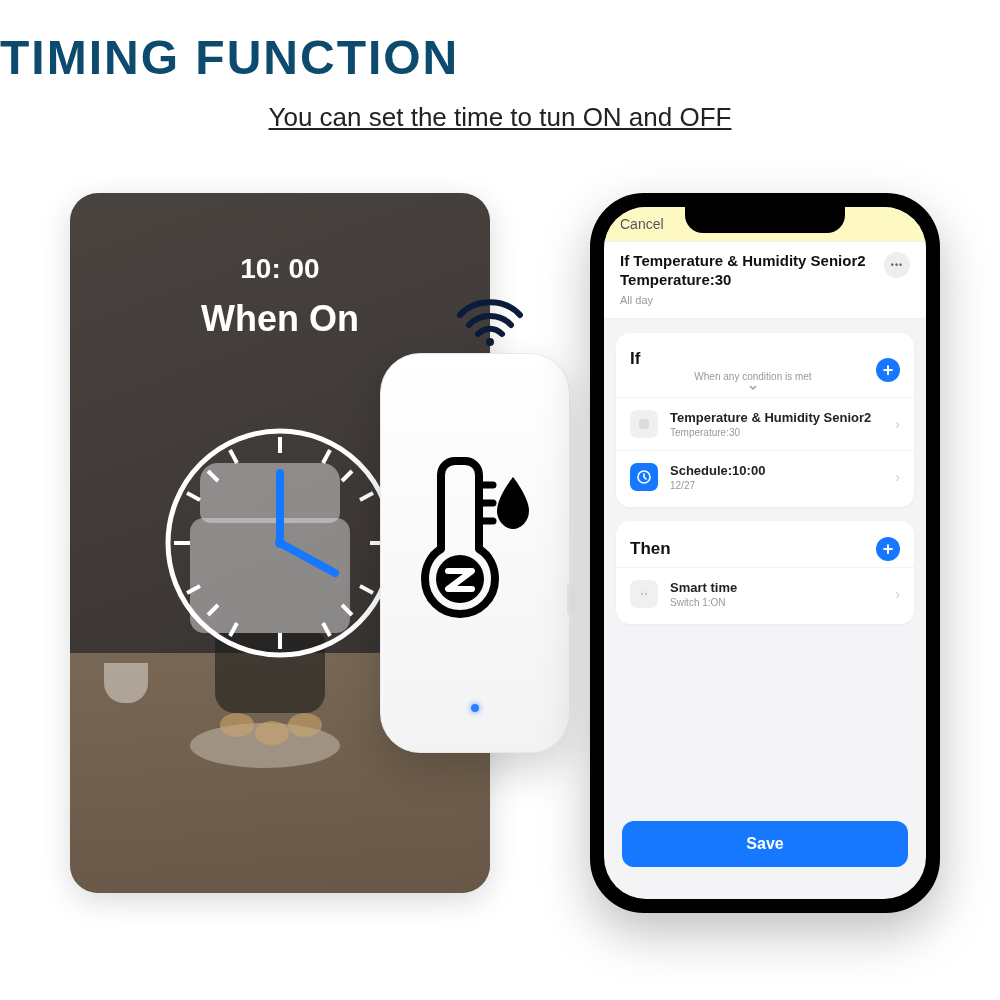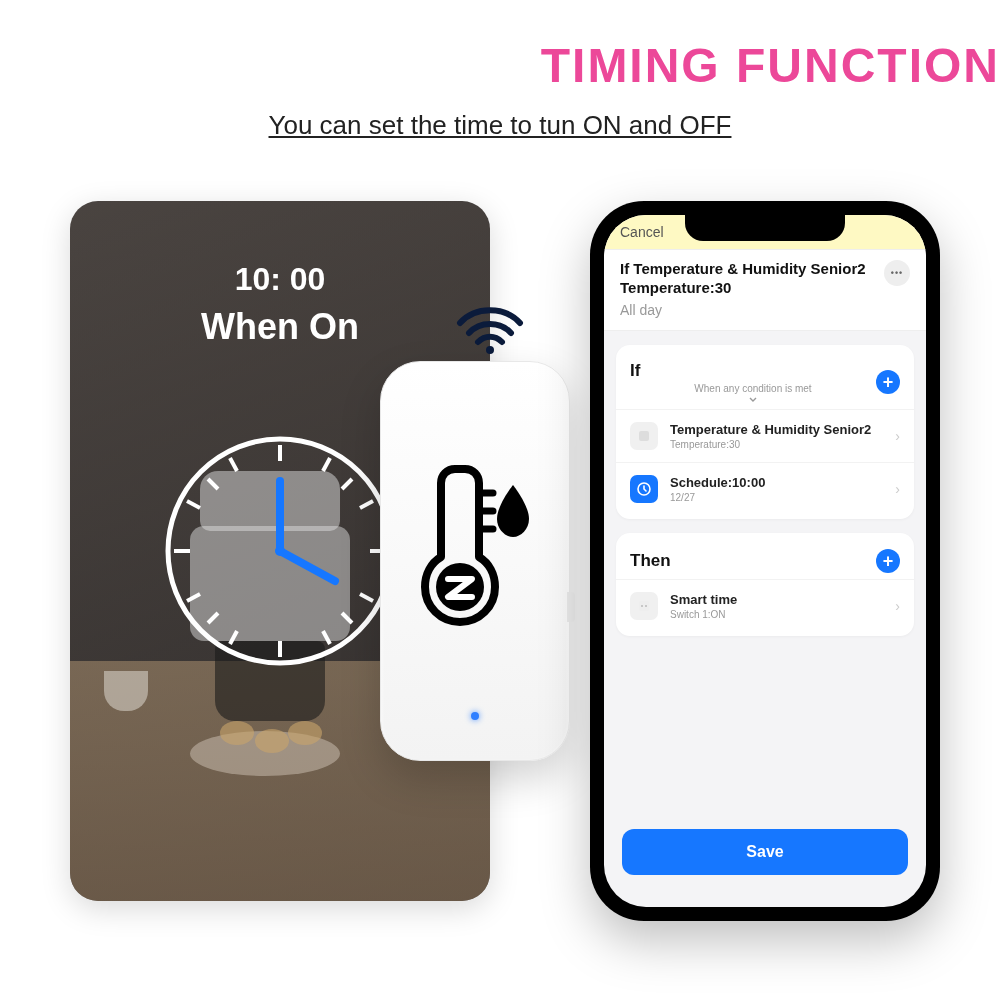--- a/index.html
+++ b/index.html
@@ -5,26 +5,26 @@
   * { box-sizing: border-box; margin: 0; padding: 0; }
   body {
     width: 1000px;
     height: 1000px;
     background: #fff;
     font-family: -apple-system, BlinkMacSystemFont, "Segoe UI", Arial, sans-serif;
     position: relative;
     overflow: hidden;
   }
   .title {
-    text-align: right;
+    text-align: left;
     font-size: 48px;
     font-weight: 900;
     letter-spacing: 2px;
-    margin-top: 38px;
-    color: #ec4899;
+    margin-top: 30px;
+    color: #0c4a6e;
   }
   .subtitle {
     text-align: center;
     font-size: 26px;
     color: #222;
     margin-top: 17px;
     font-weight: 400;
     text-decoration: underline;
   }
   .stage {
@@ -82,21 +82,21 @@
     background: #d9cfc2; border-radius: 50%; opacity: 0.45;
   }
   .cookie { position:absolute; width:34px; height:24px; background:#c9a56b; border-radius:50%; opacity:0.6; }
   .c1{left:150px;top:520px;} .c2{left:185px;top:528px;} .c3{left:218px;top:520px;}
 
   .kitchen-time {
     position: absolute;
     top: 60px; left: 0; right: 0;
     text-align: center;
     color: #fff;
-    font-size: 32px;
+    font-size: 28px;
     font-weight: 700;
   }
   .kitchen-action {
     position: absolute;
     top: 105px; left: 0; right: 0;
     text-align: center;
     color: #fff;
     font-size: 36px;
     font-weight: 700;
   }
@@ -188,21 +188,21 @@
   }
   .nav-cancel { color:#555; font-size:14px; }
   .rule-head {
     background:#fff;
     padding: 10px 16px 12px 16px;
     border-bottom: 1px solid #eee;
     display:flex; align-items:flex-start; gap:8px;
   }
   .rule-head-text { flex:1; }
   .rule-title { font-size:15px; font-weight:700; color:#111; line-height:1.25; }
-  .rule-sub { font-size:14px; color:#999; margin-top:4px; }
+  .rule-sub { font-size:11px; color:#999; margin-top:4px; }
   .more-btn {
     width:26px;height:26px;border-radius:50%;background:#eee;
     display:flex;align-items:center;justify-content:center;
     color:#666; font-weight:700; letter-spacing:1px; font-size:9px;
     flex-shrink:0;
   }
   .section {
     background: #fff;
     margin: 14px 12px 8px 12px;
     border-radius: 14px;

